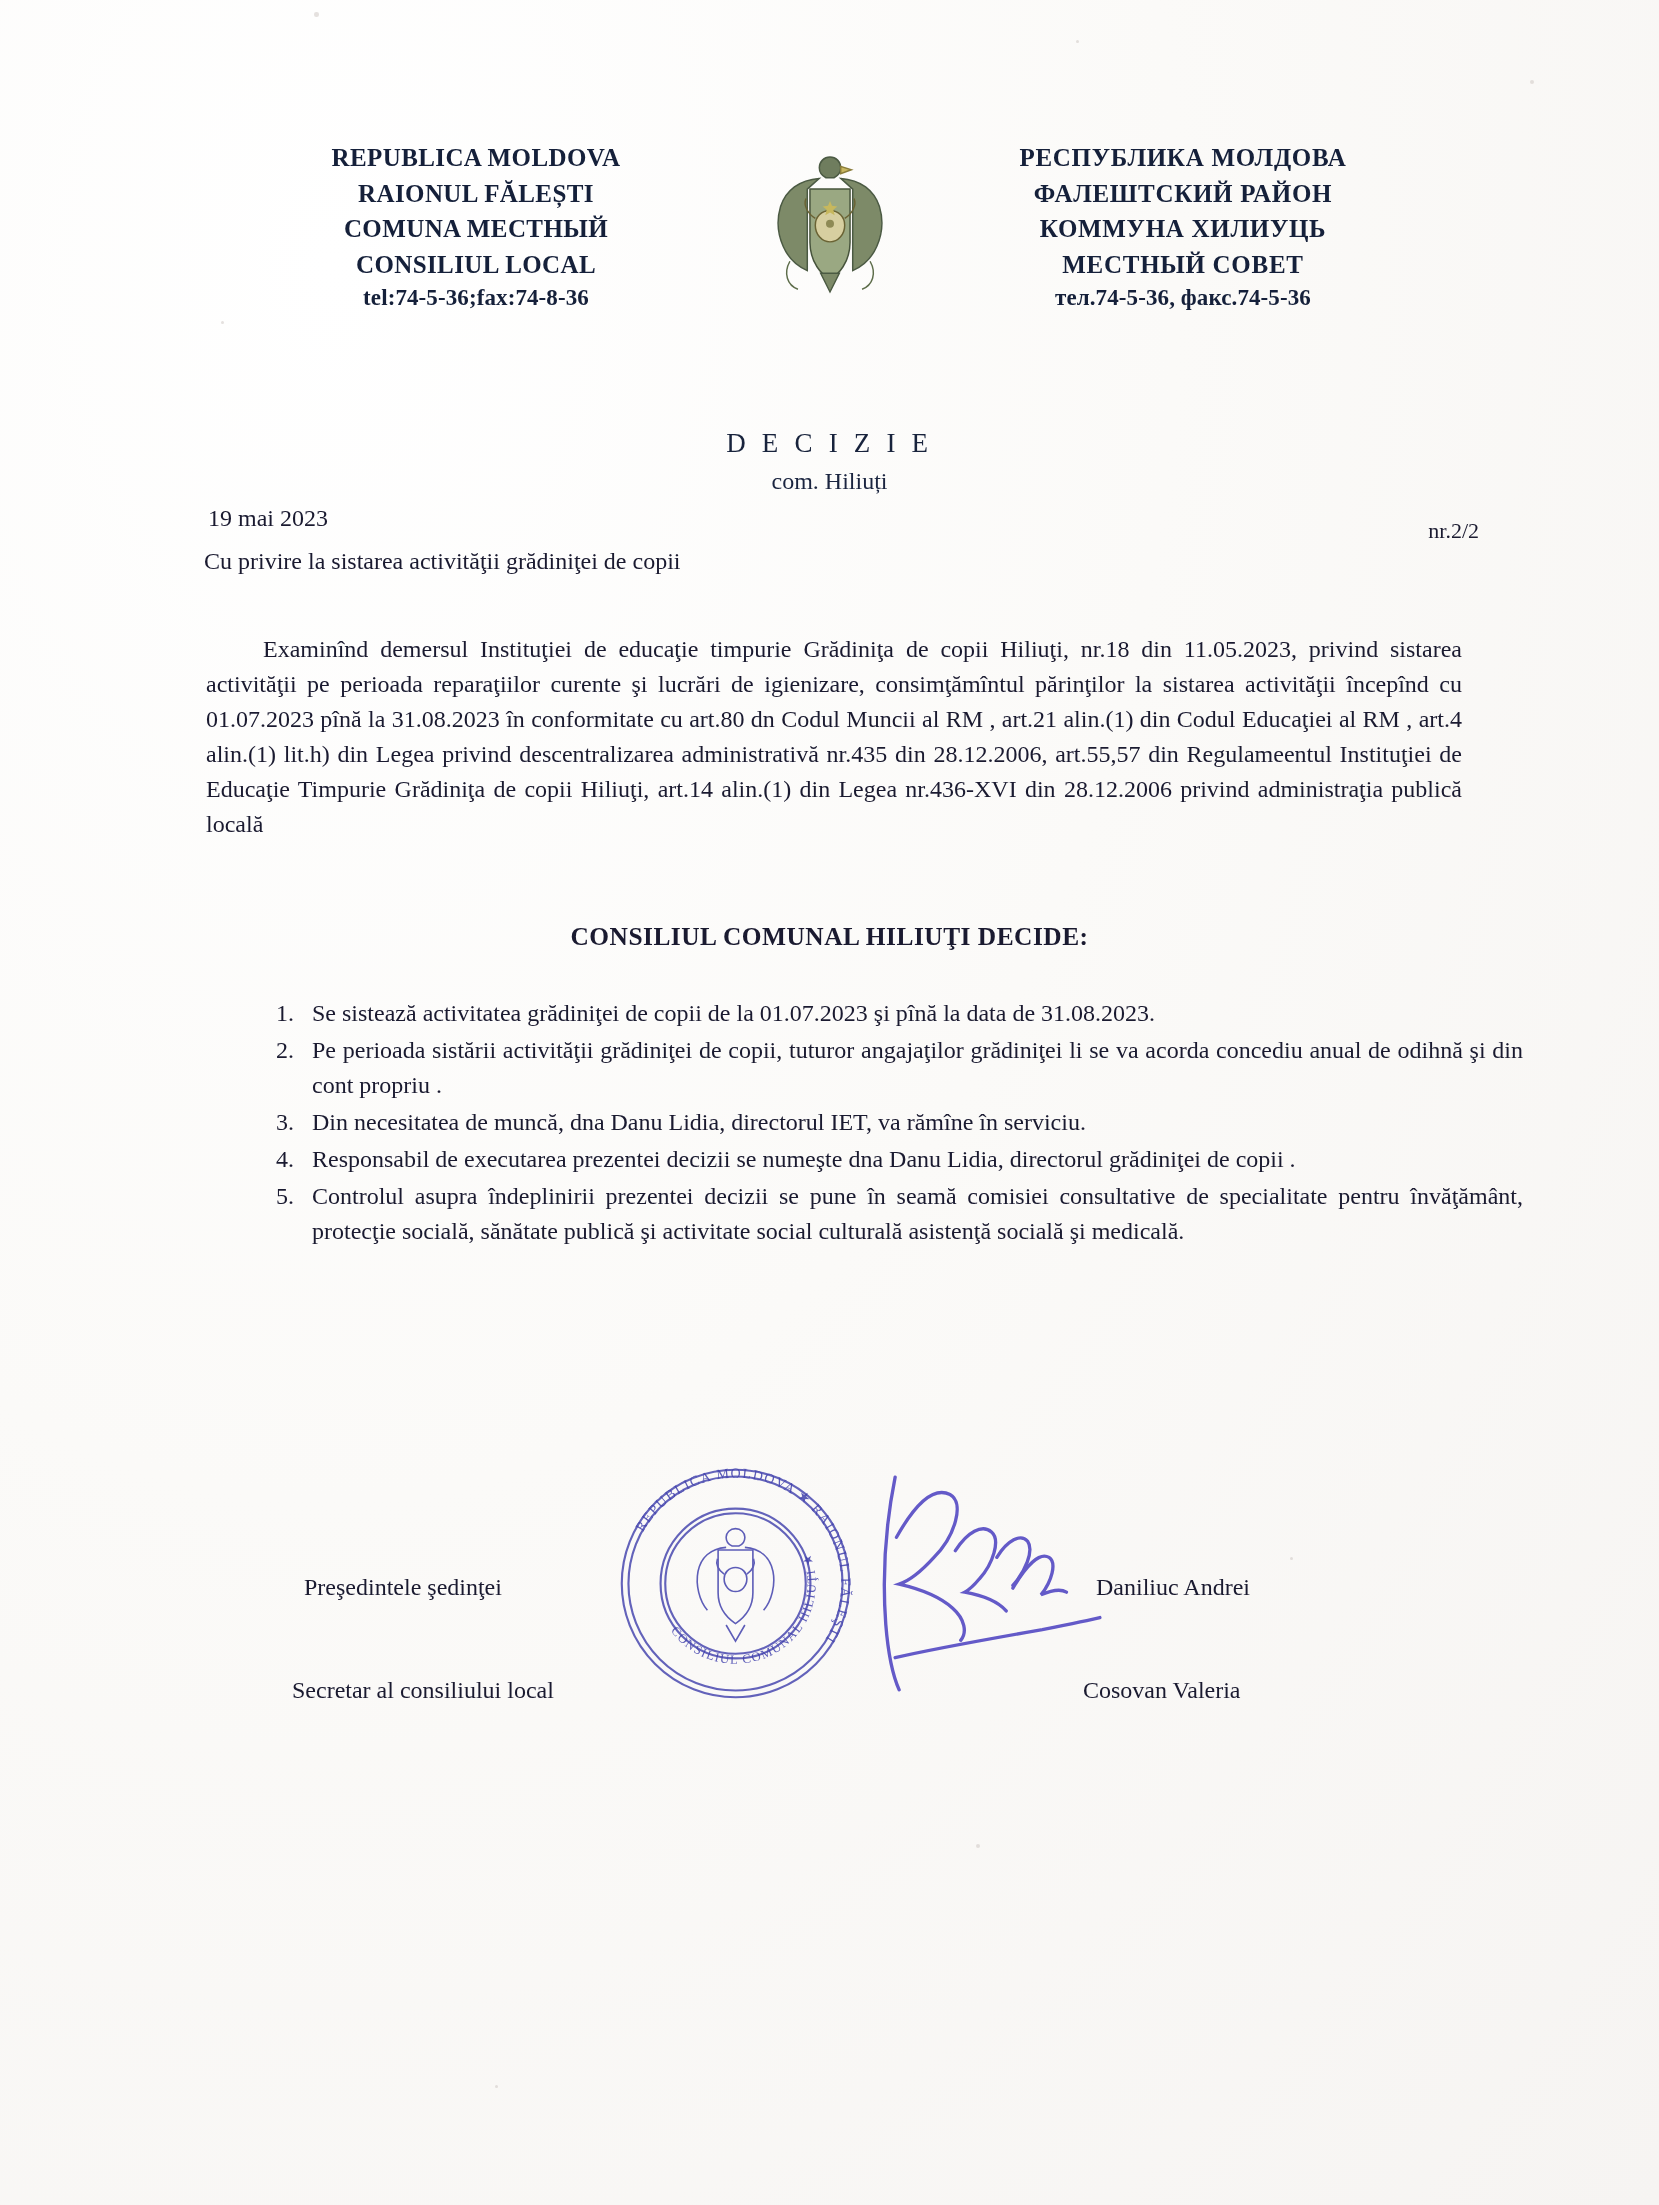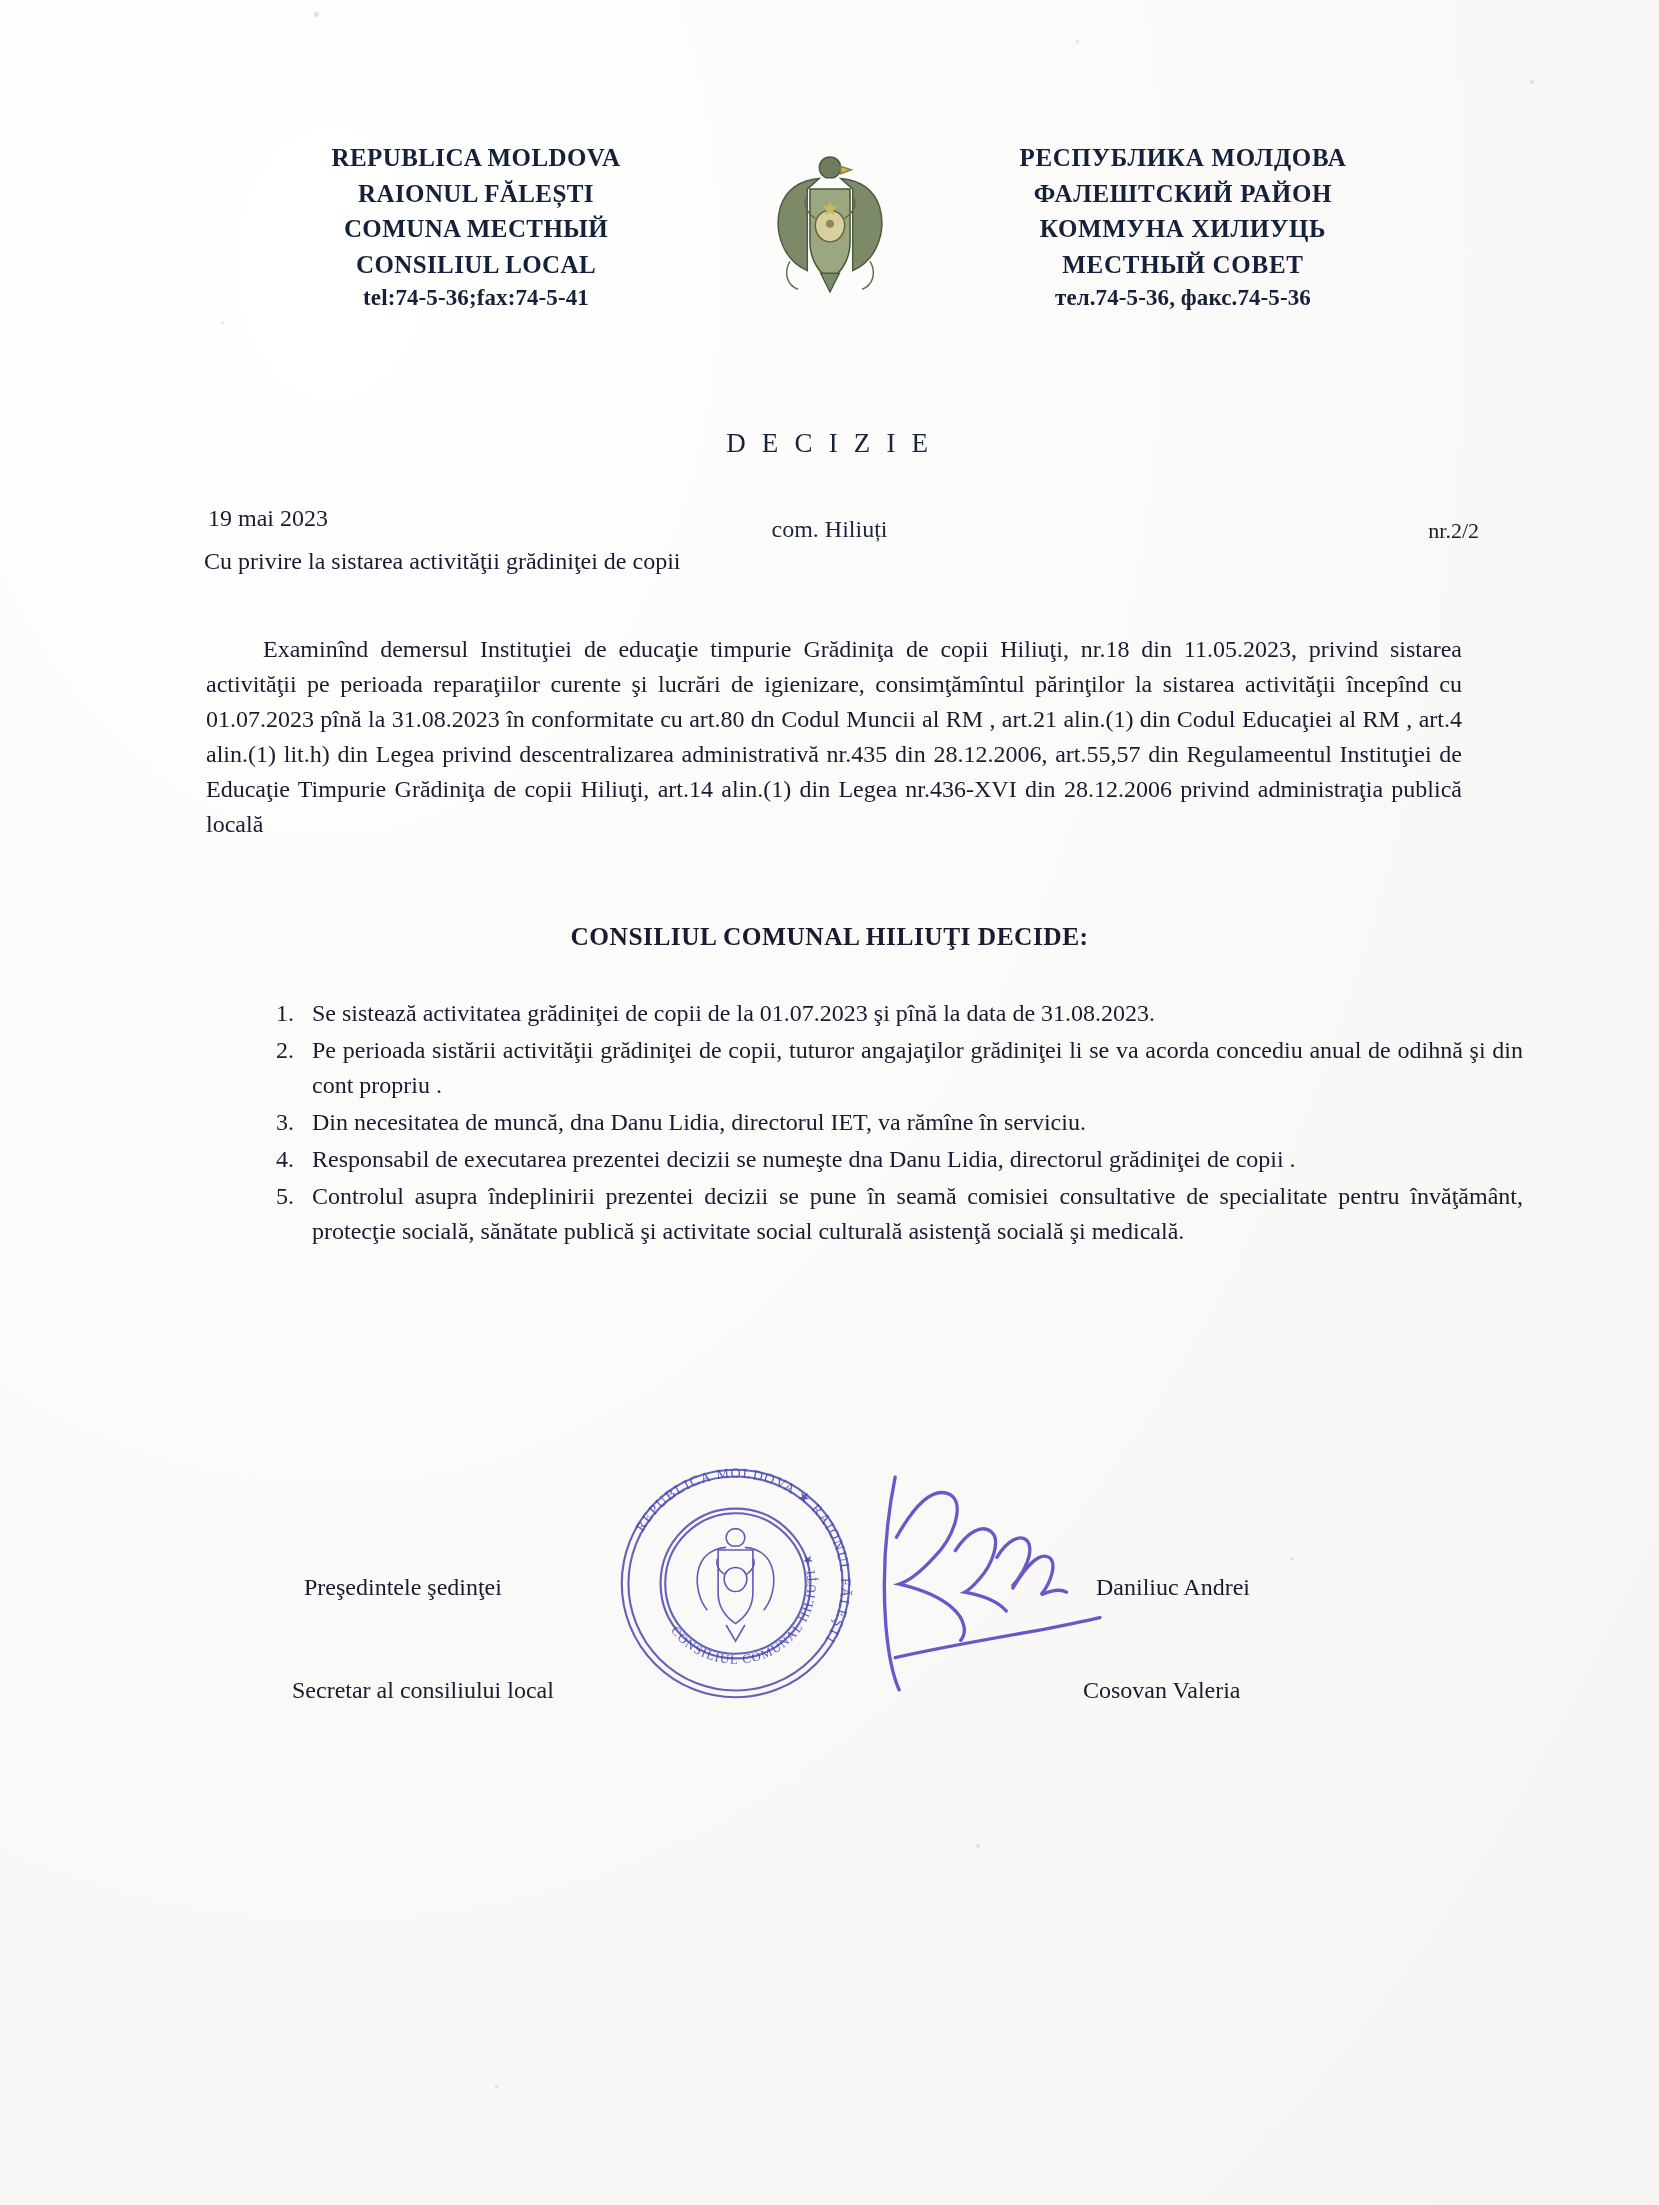--- a/index.html
+++ b/index.html
@@ -80,21 +80,20 @@
     letter-spacing: 4.7px;
     color: #18233c;
   }
   .doc-subtitle {
     position: absolute;
     top: 468px;
     width: 1659px;
     text-align: center;
     font-size: 24px;
     color: #1b2540;
-    margin-top: 48px;
   }
 
   
   .meta-date {
     position: absolute;
     top: 505px;
     left: 208px;
     font-size: 24px;
   }
   .meta-nr {
@@ -192,21 +191,21 @@
   <div class="speck" style="left:1290px;top:1557px;width:3.3px;height:3.3px;"></div>
 
   <div class="content">
 
     <div class="header">
       <div class="hdr-col left">
         <div>REPUBLICA MOLDOVA</div>
         <div>RAIONUL FĂLEȘTI</div>
         <div>COMUNA МЕСТНЫЙ</div>
         <div>CONSILIUL  LOCAL</div>
-        <div class="small">tel:74-5-36;fax:74-5-41</div>
+        <div class="small">tel:74-5-36;fax:74-8-36</div>
       </div>
 
       <div class="crest">
         <svg width="134" height="157" viewBox="0 0 200 235" aria-hidden="true">
 
           <g fill="none" stroke="#4b5a43" stroke-width="2.2">
 
             <path d="M100 12 c-9 0 -16 7 -16 16 c0 7 4 12 10 15 l12 0 c6 -3 10 -8 10 -15 c0 -9 -7 -16 -16 -16 z" fill="#6f7d5e"></path>
 
             <path d="M116 26 l16 5 l-16 6 z" fill="#c9b760" stroke="#8a7c3a"></path>

